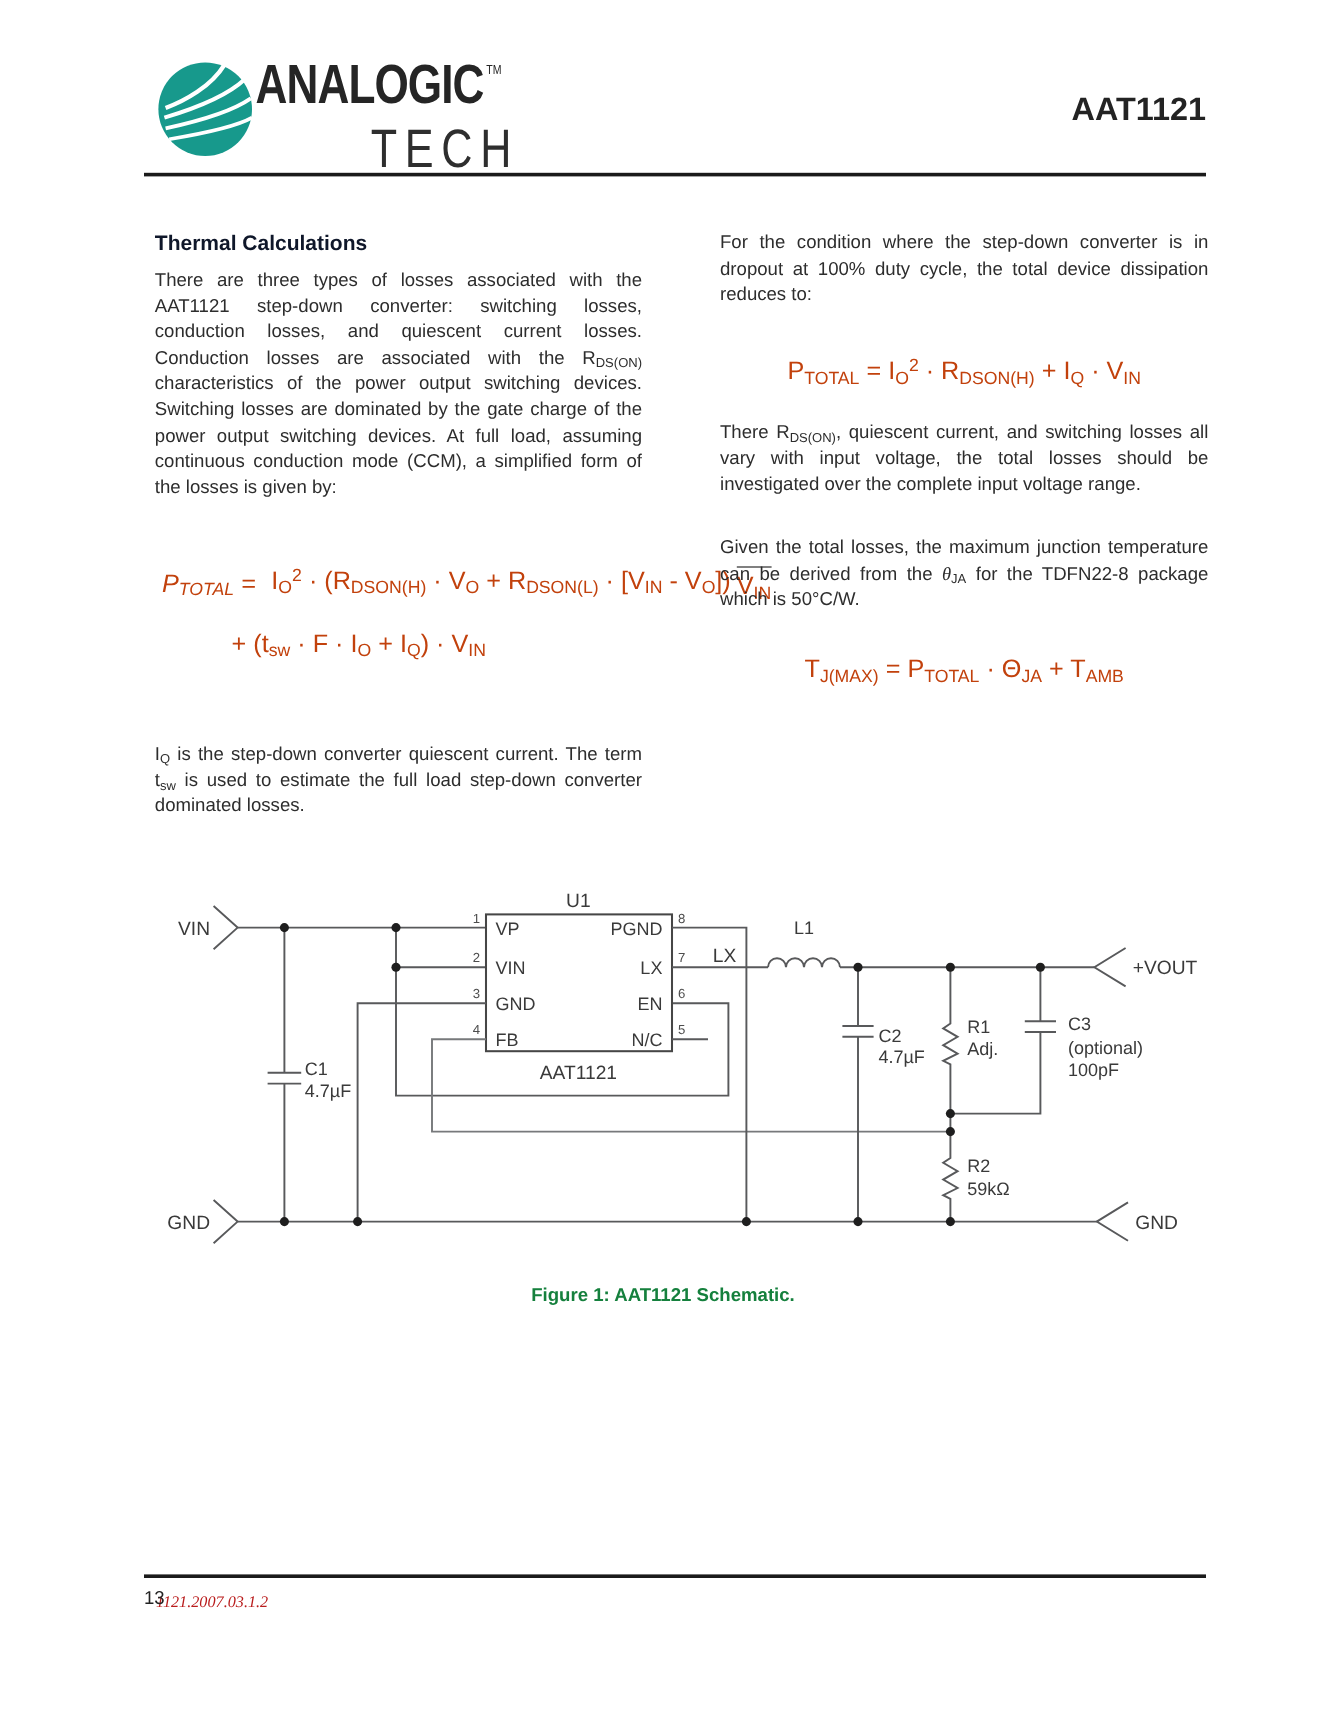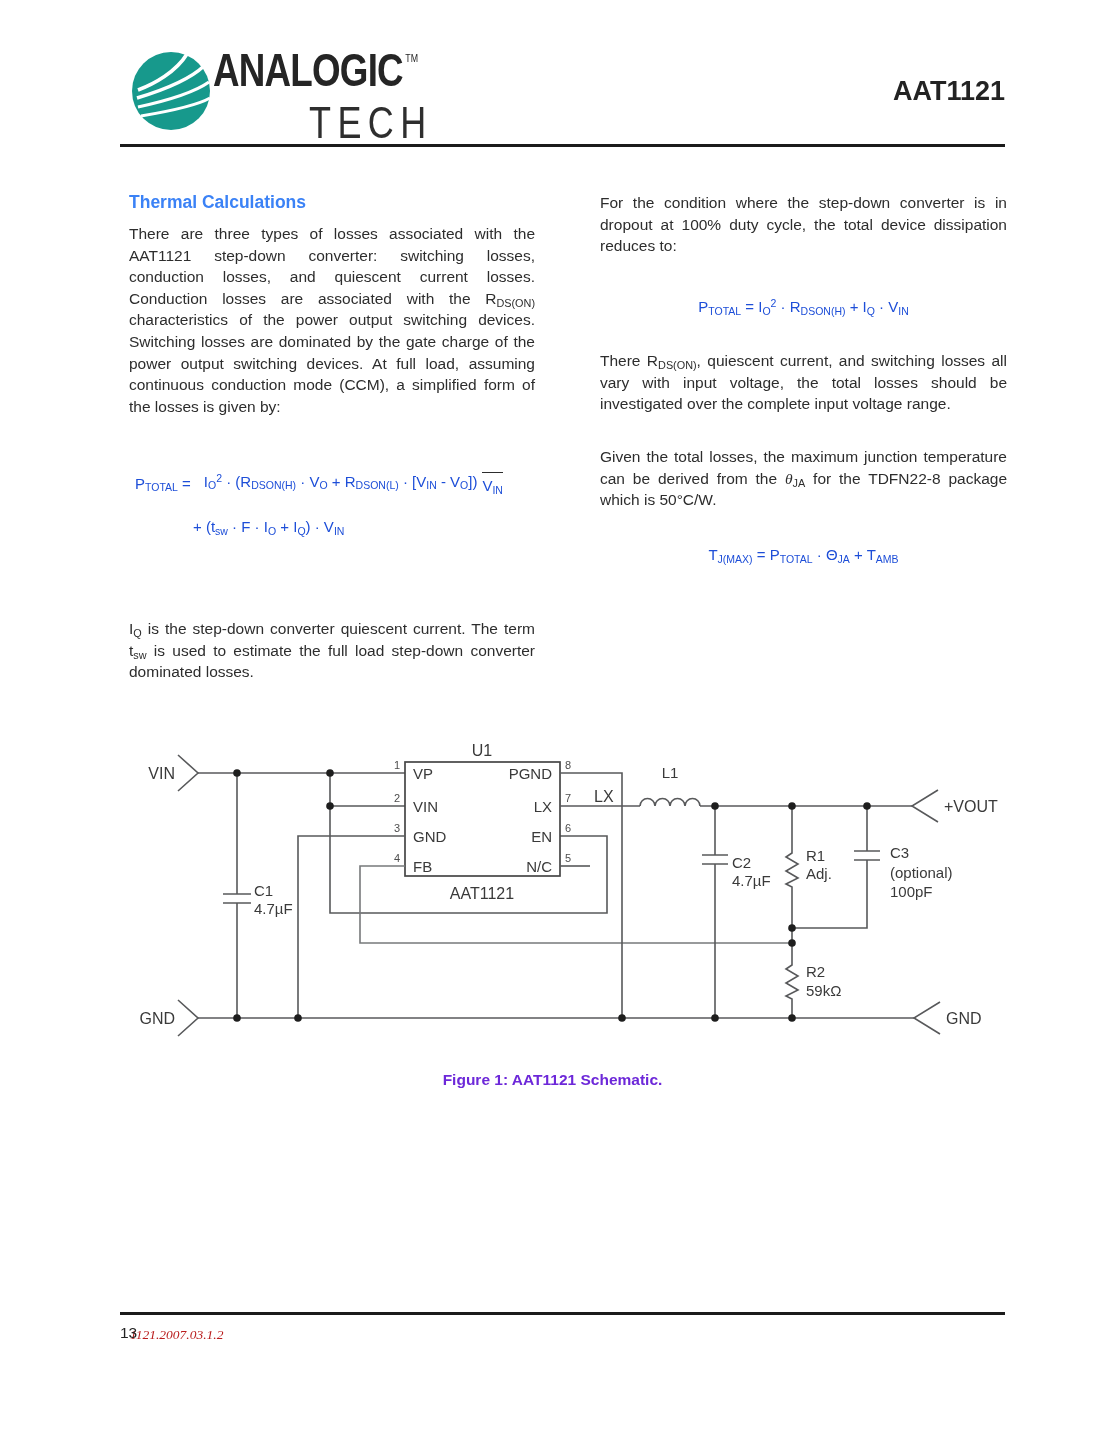--- a/index.html
+++ b/index.html
@@ -27,51 +27,51 @@
   .part-number { font-size:27px; font-weight:700; line-height:30px; }
   .part-subtitle { font-size:20px; font-weight:700; line-height:24px; margin-top:6px; }
   .rule { position:absolute; left:120px; width:885px; background:#1b1b1b; }
   .rule-top { top:144px; height:3px; }
   .rule-bottom { top:1312px; height:3px; }
 
   
   .col { position:absolute; top:190px; }
   .col-left  { left:129px; width:406px; }
   .col-right { left:600px; width:407px; }
-  .section-heading { font-size:17.5px; font-weight:700; margin:0; color:#3b82f6; }
+  .section-heading { font-size:17.5px; font-weight:700; margin:0; color:#0f172a; }
   .body-text { font-size:15.5px; line-height:21.6px; text-align:justify; margin:0; color:#2d2d2d; }
   sub { font-size:70%; line-height:0; position:relative; top:0.27em; vertical-align:baseline; }
   sup { font-size:70%; line-height:0; position:relative; top:-0.45em; vertical-align:baseline; }
   .rich i { font-family:"Liberation Serif", serif; font-style:italic; }
 
   
-  .formula { font-size:15px; color:#1d4ed8; }
+  .formula { font-size:21px; color:#c2410c; }
   .f-row { display:flex; align-items:center; }
-  .f-lhs { margin-right:8px; white-space:nowrap; }
+  .f-lhs { margin-right:8px; white-space:nowrap;font-style:italic; }
   .frac { display:inline-flex; flex-direction:row; align-items:center; }
   .frac .num { padding:0 5px 4px; white-space:nowrap; }
   .frac .den { border-top:1.6px solid #2d2d2d; width:100%; text-align:center; padding-top:4px; box-sizing:border-box; }
   .f-line2 { margin:24px 0 0 58px; white-space:nowrap; }
   .f-center { text-align:center; width:100%; white-space:nowrap; }
 
   
   .schematic-svg { position:absolute; left:120px; top:715px; }
   .w  { fill:none; stroke:#58595b; stroke-width:1.6px; }
   .w2 { fill:none; stroke:#77797b; stroke-width:1.6px; }
   .chip-box { fill:#ffffff; stroke:#464646; stroke-width:1.7px; }
   .dot { fill:#1e1e1e; stroke:none; }
   svg text { font-family:"Liberation Sans", sans-serif; fill:#3a3a3a; }
   .slabel { font-size:16px; }
   .spin   { font-size:15px; }
   .snum   { font-size:11px; fill:#4d4d4d; }
   .sref   { font-size:15px; }
 
   
   .fig-caption { position:absolute; left:0; top:1071px; width:1105px; text-align:center;
-                 font-size:15.5px; font-weight:700; color:#6d28d9; }
+                 font-size:15.5px; font-weight:700; color:#15803d; }
   .doc-code { position:absolute; left:130px; top:1327px; font-family:"Liberation Serif", serif;
               font-style:italic; font-size:13.5px; color:#b91c1c; }
   .page-number { position:absolute; left:120px; top:1324px; width:885px; text-align:left;
                  font-size:15.5px; color:#232323; }
 </style>
 </head>
 <body>
 
 <svg class="logo-svg" width="82" height="86" viewBox="0 0 82 86">
   <circle cx="40" cy="42" r="39" fill="#17998c"></circle>

